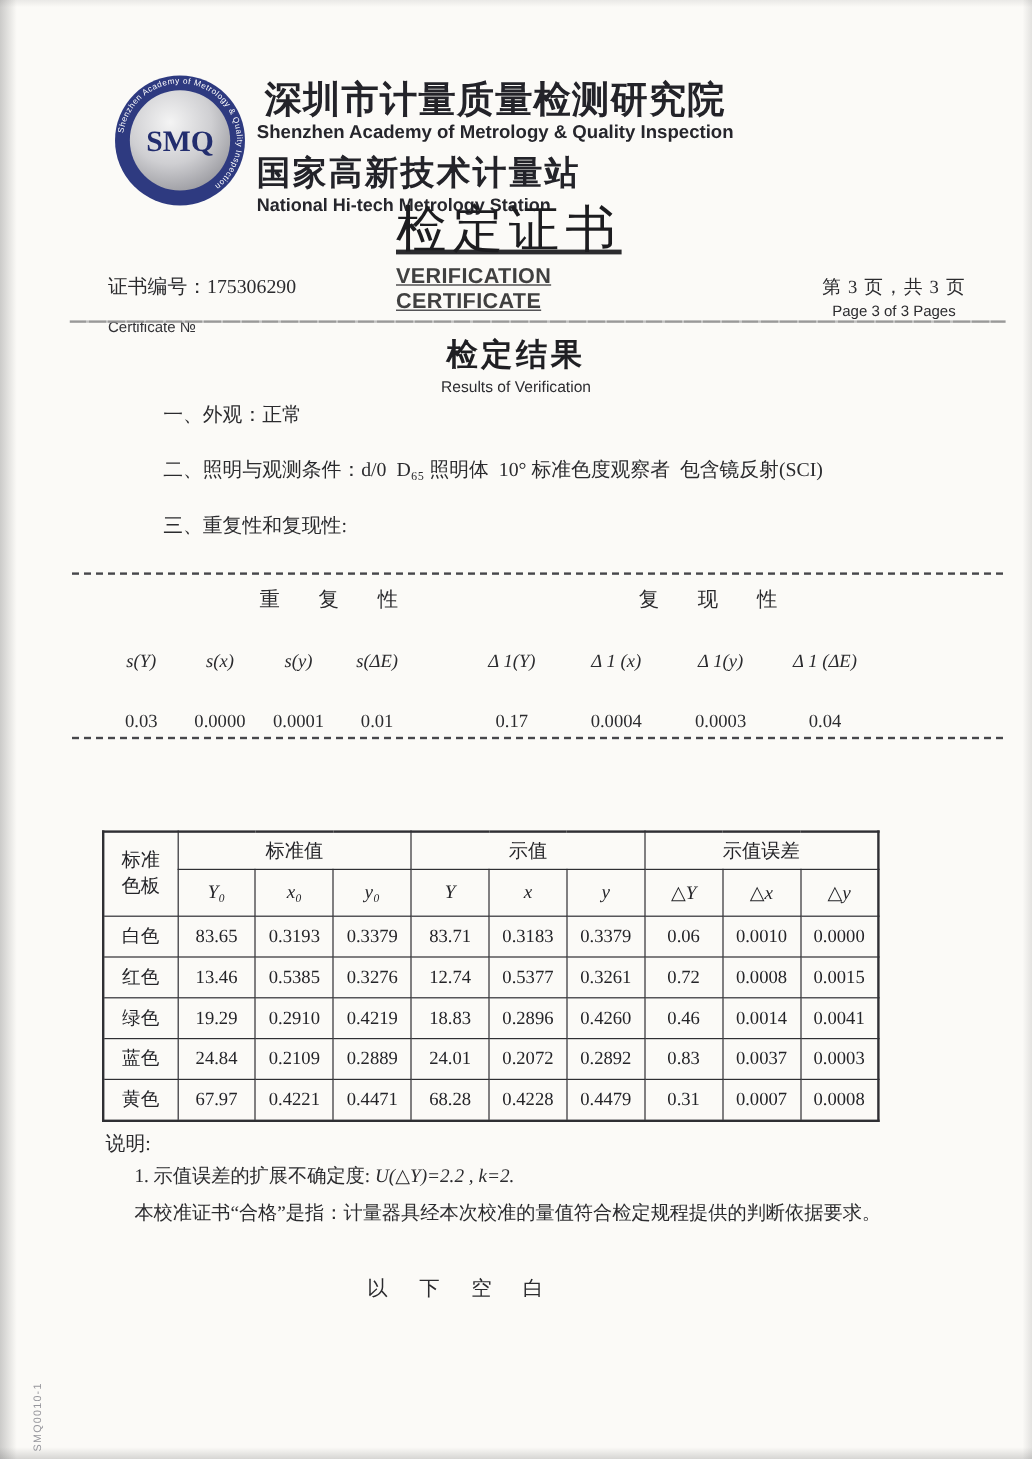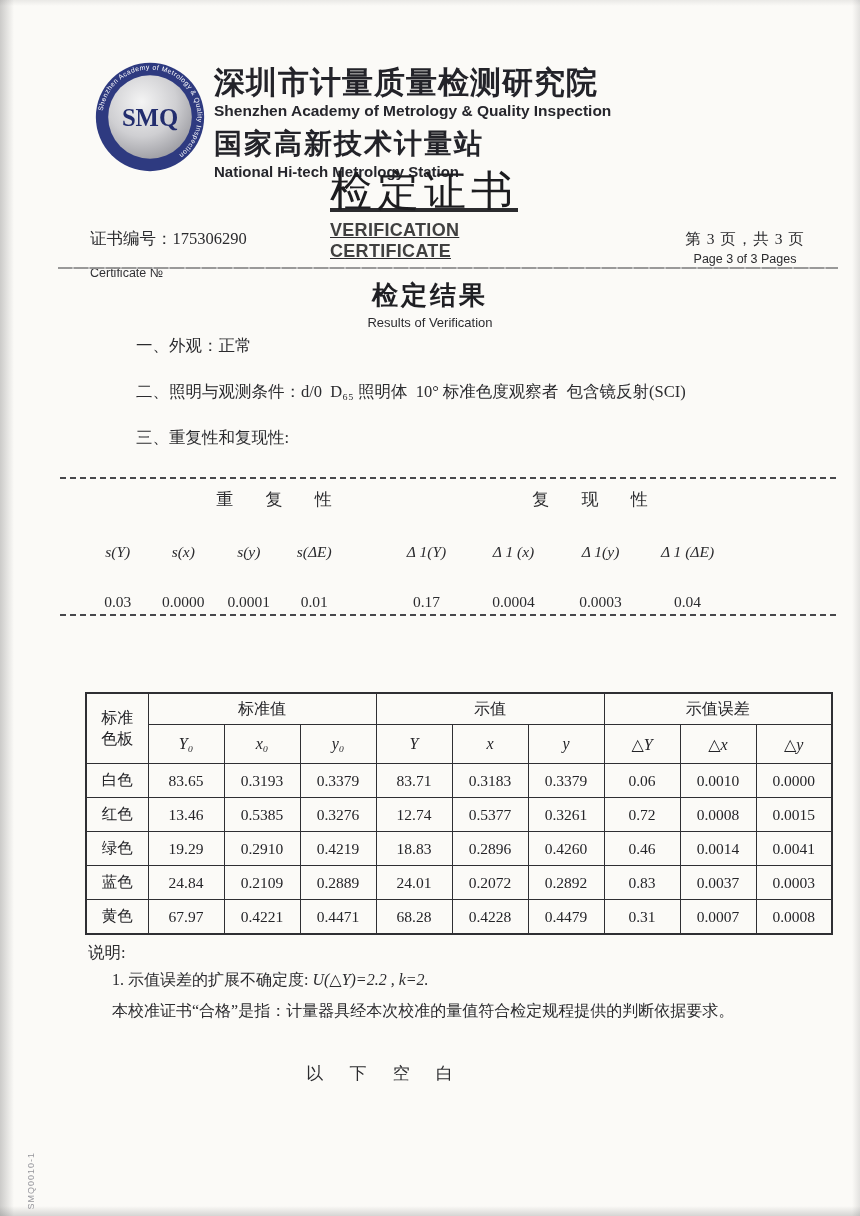--- a/index.html
+++ b/index.html
@@ -17,21 +17,21 @@
     background:linear-gradient(270deg, rgba(80,80,82,.14), rgba(80,80,82,0)); }
   .edge-top   { left:0; right:0; top:0; height:6px;
     background:linear-gradient(180deg, rgba(80,80,82,.10), rgba(80,80,82,0)); }
   .edge-bottom{ left:0; right:0; bottom:0; height:10px;
     background:linear-gradient(0deg, rgba(80,80,82,.22), rgba(80,80,82,0)); }
 
   
   .logo { position:absolute; left:93px; top:60px; width:114px; height:114px; }
   .org  { position:absolute; left:214px; top:66px; }
   .org-cn { font-family:"Liberation Sans","DejaVu Sans",sans-serif;
-    font-size:31px; font-weight:700; letter-spacing:1px; color:#232329; line-height:1.12; }
+    font-size:31px; font-weight:700; letter-spacing:1px; color:#232329; line-height:1.12;text-align:center; }
   .org-en { font-family:"Liberation Sans","DejaVu Sans",sans-serif;
     font-size:15.5px; font-weight:700; color:#26262c; margin-top:1px; }
   .station-cn { font-family:"Liberation Sans","DejaVu Sans",sans-serif;
     font-size:28px; font-weight:700; letter-spacing:2px; color:#232329; margin-top:5px; }
   .station-en { font-family:"Liberation Sans","DejaVu Sans",sans-serif;
     font-size:15px; font-weight:700; color:#26262c; margin-top:0px; }
 
   .doc-title { position:absolute; left:330px; top:163px; width:250px; text-align:left;text-decoration:underline; }
   .doc-title-cn { font-family:"Liberation Sans","DejaVu Sans",sans-serif;
     font-size:42px; font-weight:500; letter-spacing:5px; color:#1c1c1f; }
@@ -73,21 +73,21 @@
   .rr-row { position:absolute; left:0; width:860px; }
   .rr-headers { top:531px; }
   .rr-values  { top:581px; }
   .rr-group { position:absolute; display:flex; }
   .rr-group-a { left:85px;  width:262px; }
   .rr-group-b { left:383px; width:348px; }
   .rr-cell { flex:1; text-align:center; font-size:15.5px; color:#2b2b2e;margin-top:12px; }
   .rr-headers .rr-cell { font-style:italic; }
 
   
-  table.ctable { position:absolute; left:85px; top:692px; width:748px;
+  table.ctable { position:absolute; left:85px; top:692px; width:648px;
     border-collapse:collapse; table-layout:fixed;
     border:2px solid #2f2f33;padding-left:12px; }
   table.ctable td { border:1px solid #2f2f33; text-align:center;
     font-size:15.5px; color:#242428; padding:0; }
   tr.t-group td { height:30px; font-size:16px; }
   tr.t-sub td   { height:38px; font-style:italic; font-size:16px; }
   tr.t-data td  { height:33px; }
   td.corner { font-style:normal; font-size:16px; line-height:1.3; }
 
   

